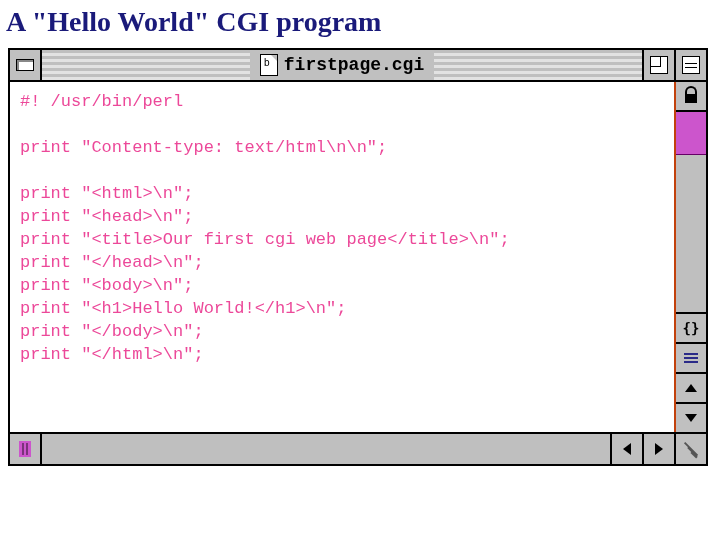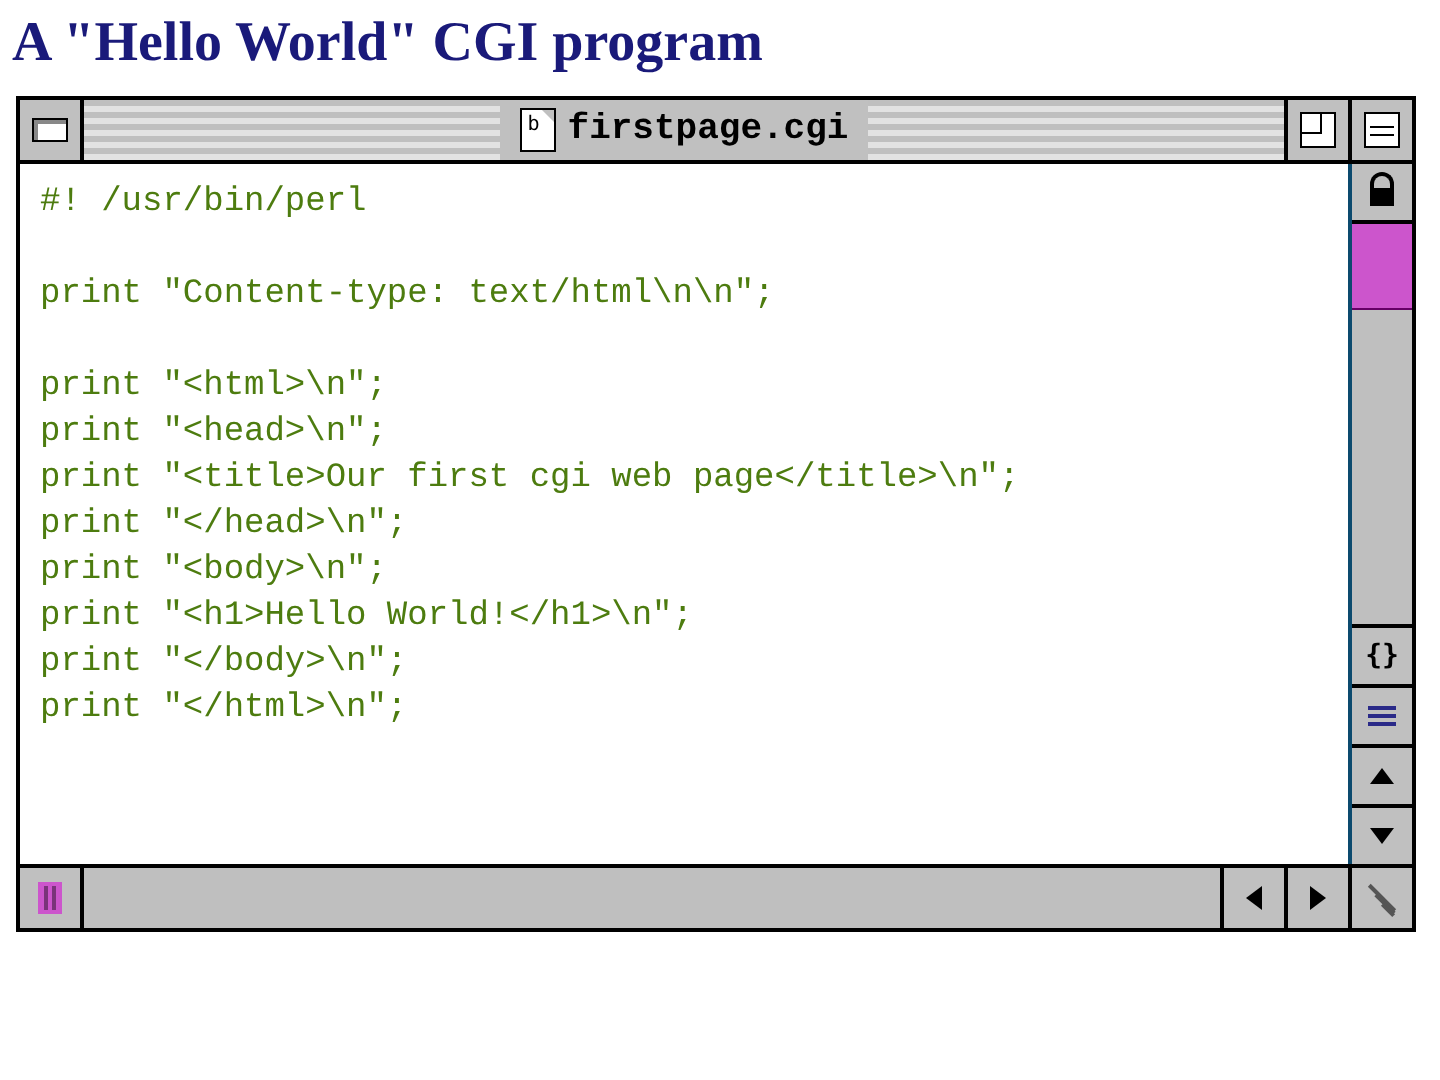--- a/index.html
+++ b/index.html
@@ -142,25 +142,25 @@
     flex: 1;
     display: flex;
     min-height: 0;
   }
   .editor {
     flex: 1;
     background: #ffffff;
     font-family: "Courier New", monospace;
     font-size: 17px;
     line-height: 23px;
-    color: #4d7c0f;
+    color: #ec4899;
     padding: 8px 10px;
     white-space: pre;
     overflow: hidden;
-    border-right: 2px solid #0c4a6e;
+    border-right: 2px solid #c2410c;
   }
   .code-line { height: 23px; }
   .code-blank { height: 23px; }
 
   .rightbar {
     width: 30px;
     display: flex;
     flex-direction: column;
     background: #c0c0c0;
   }

